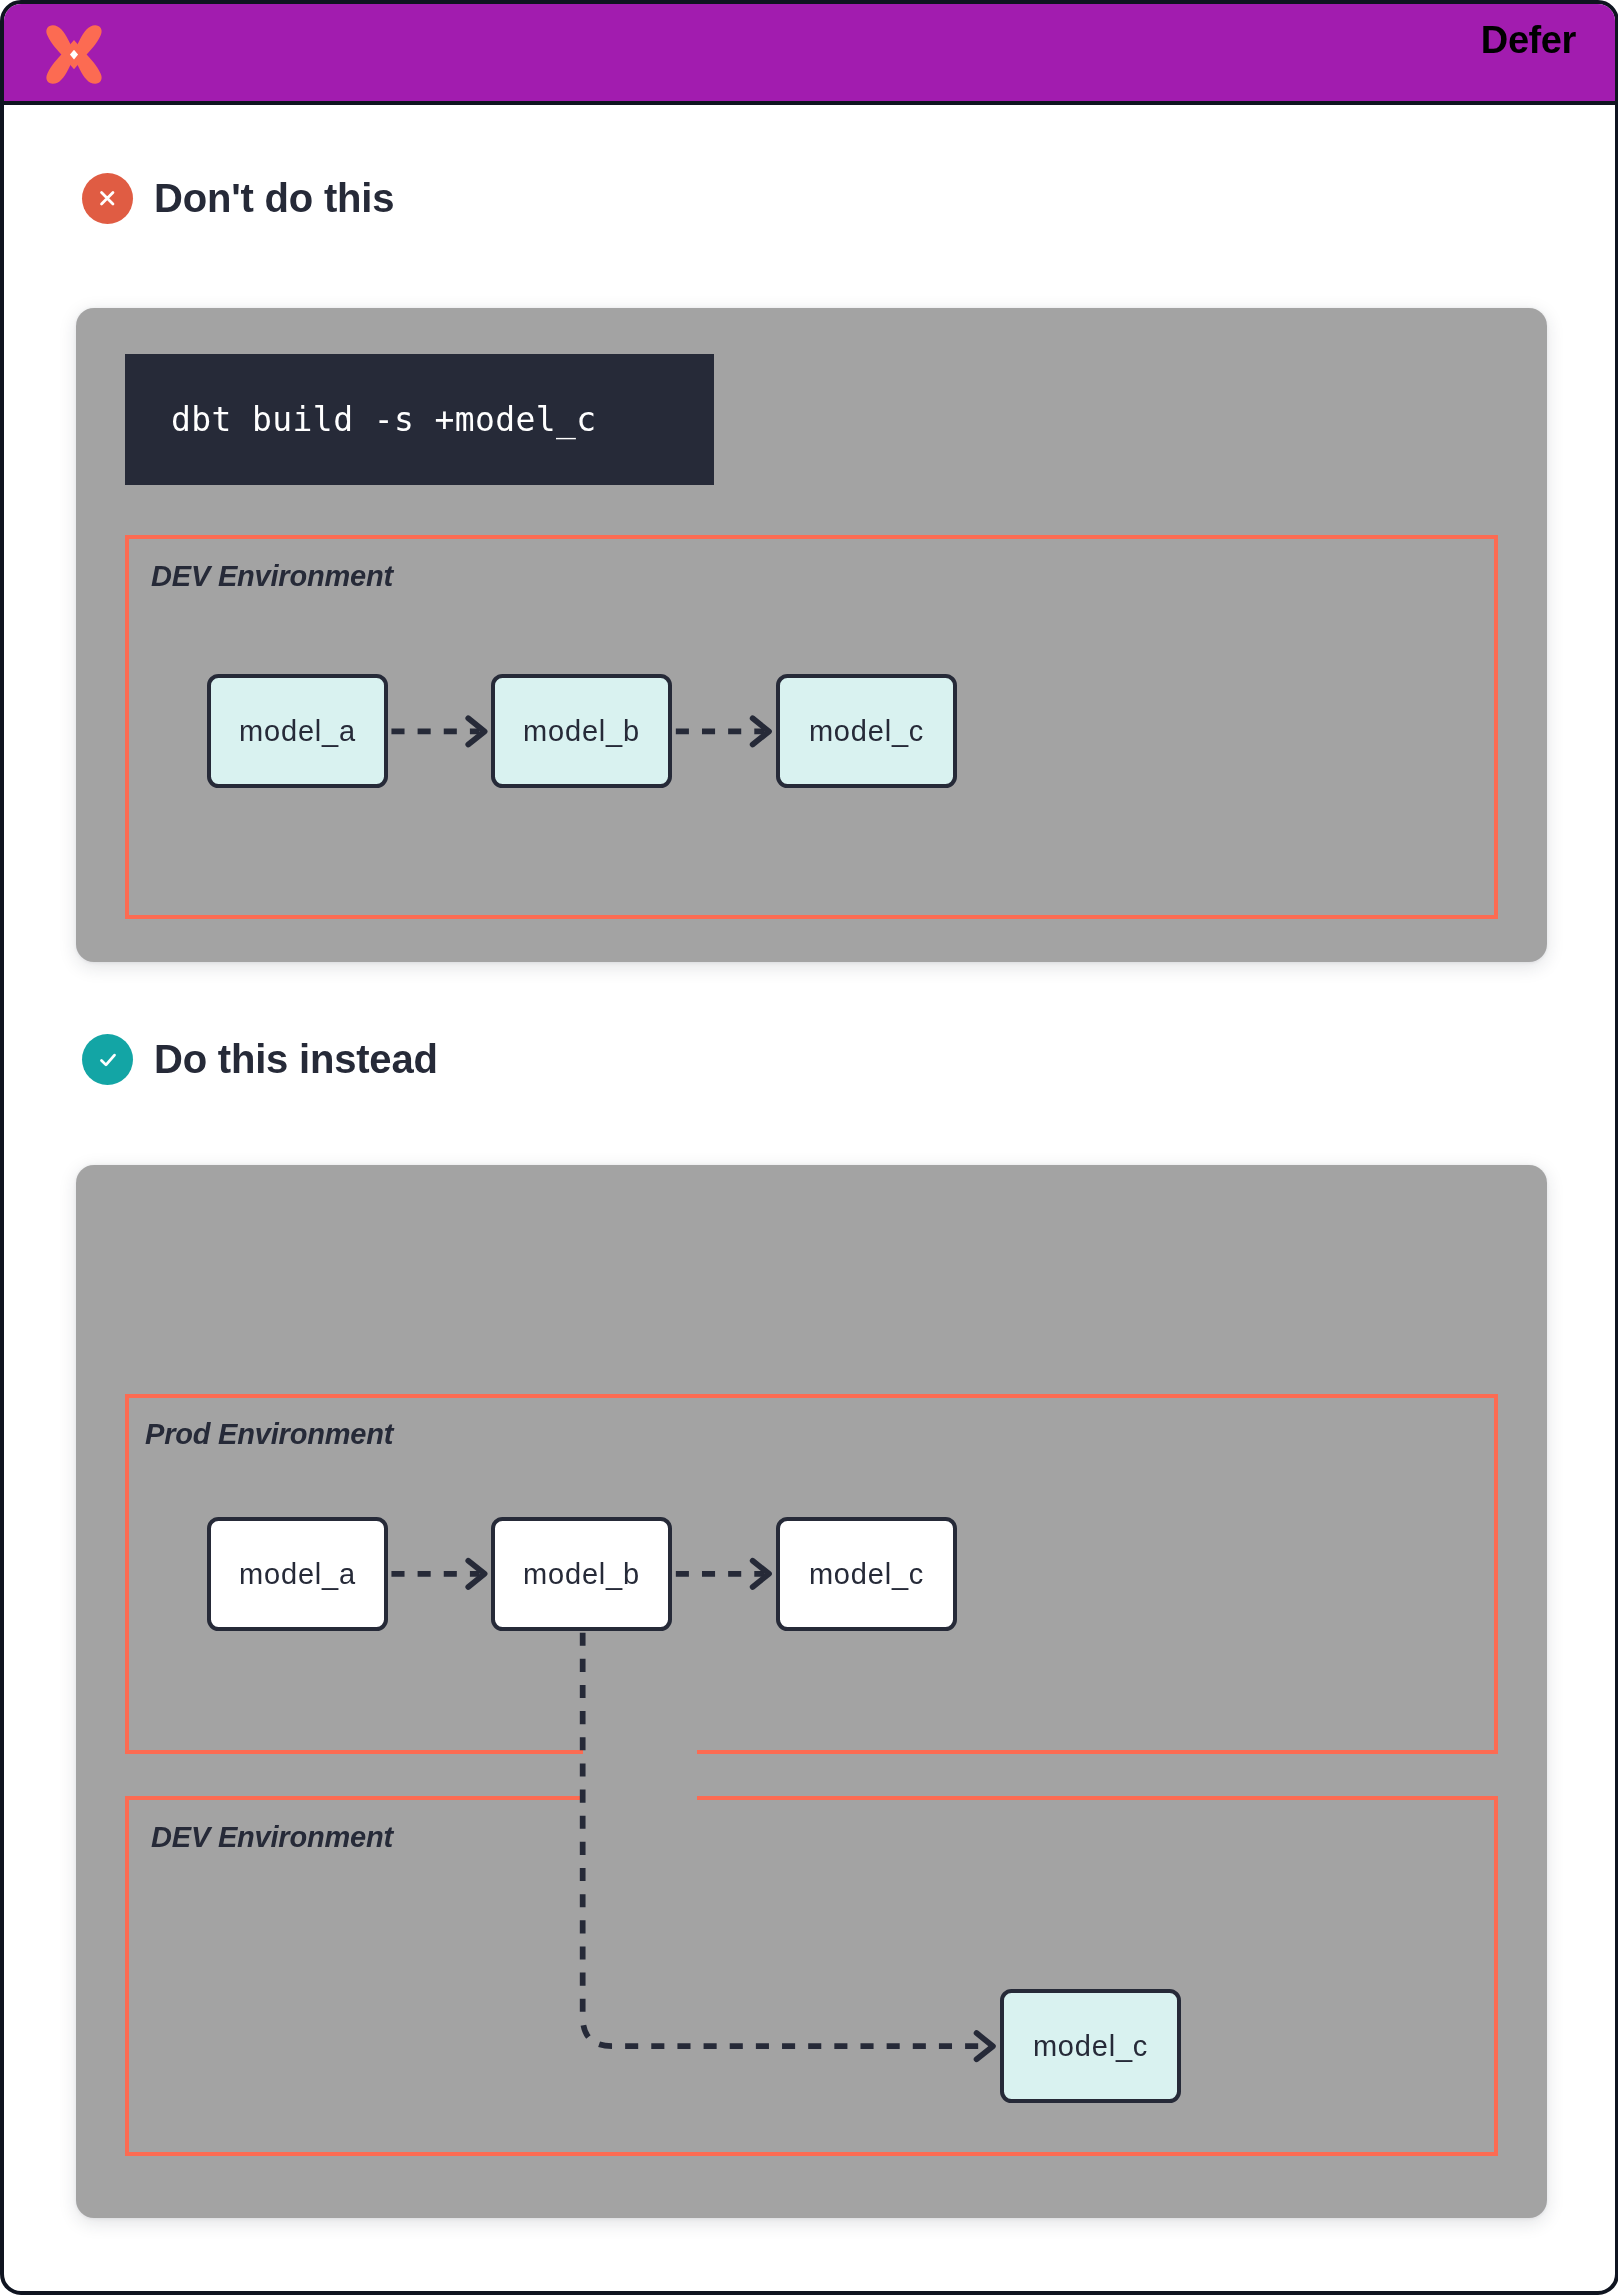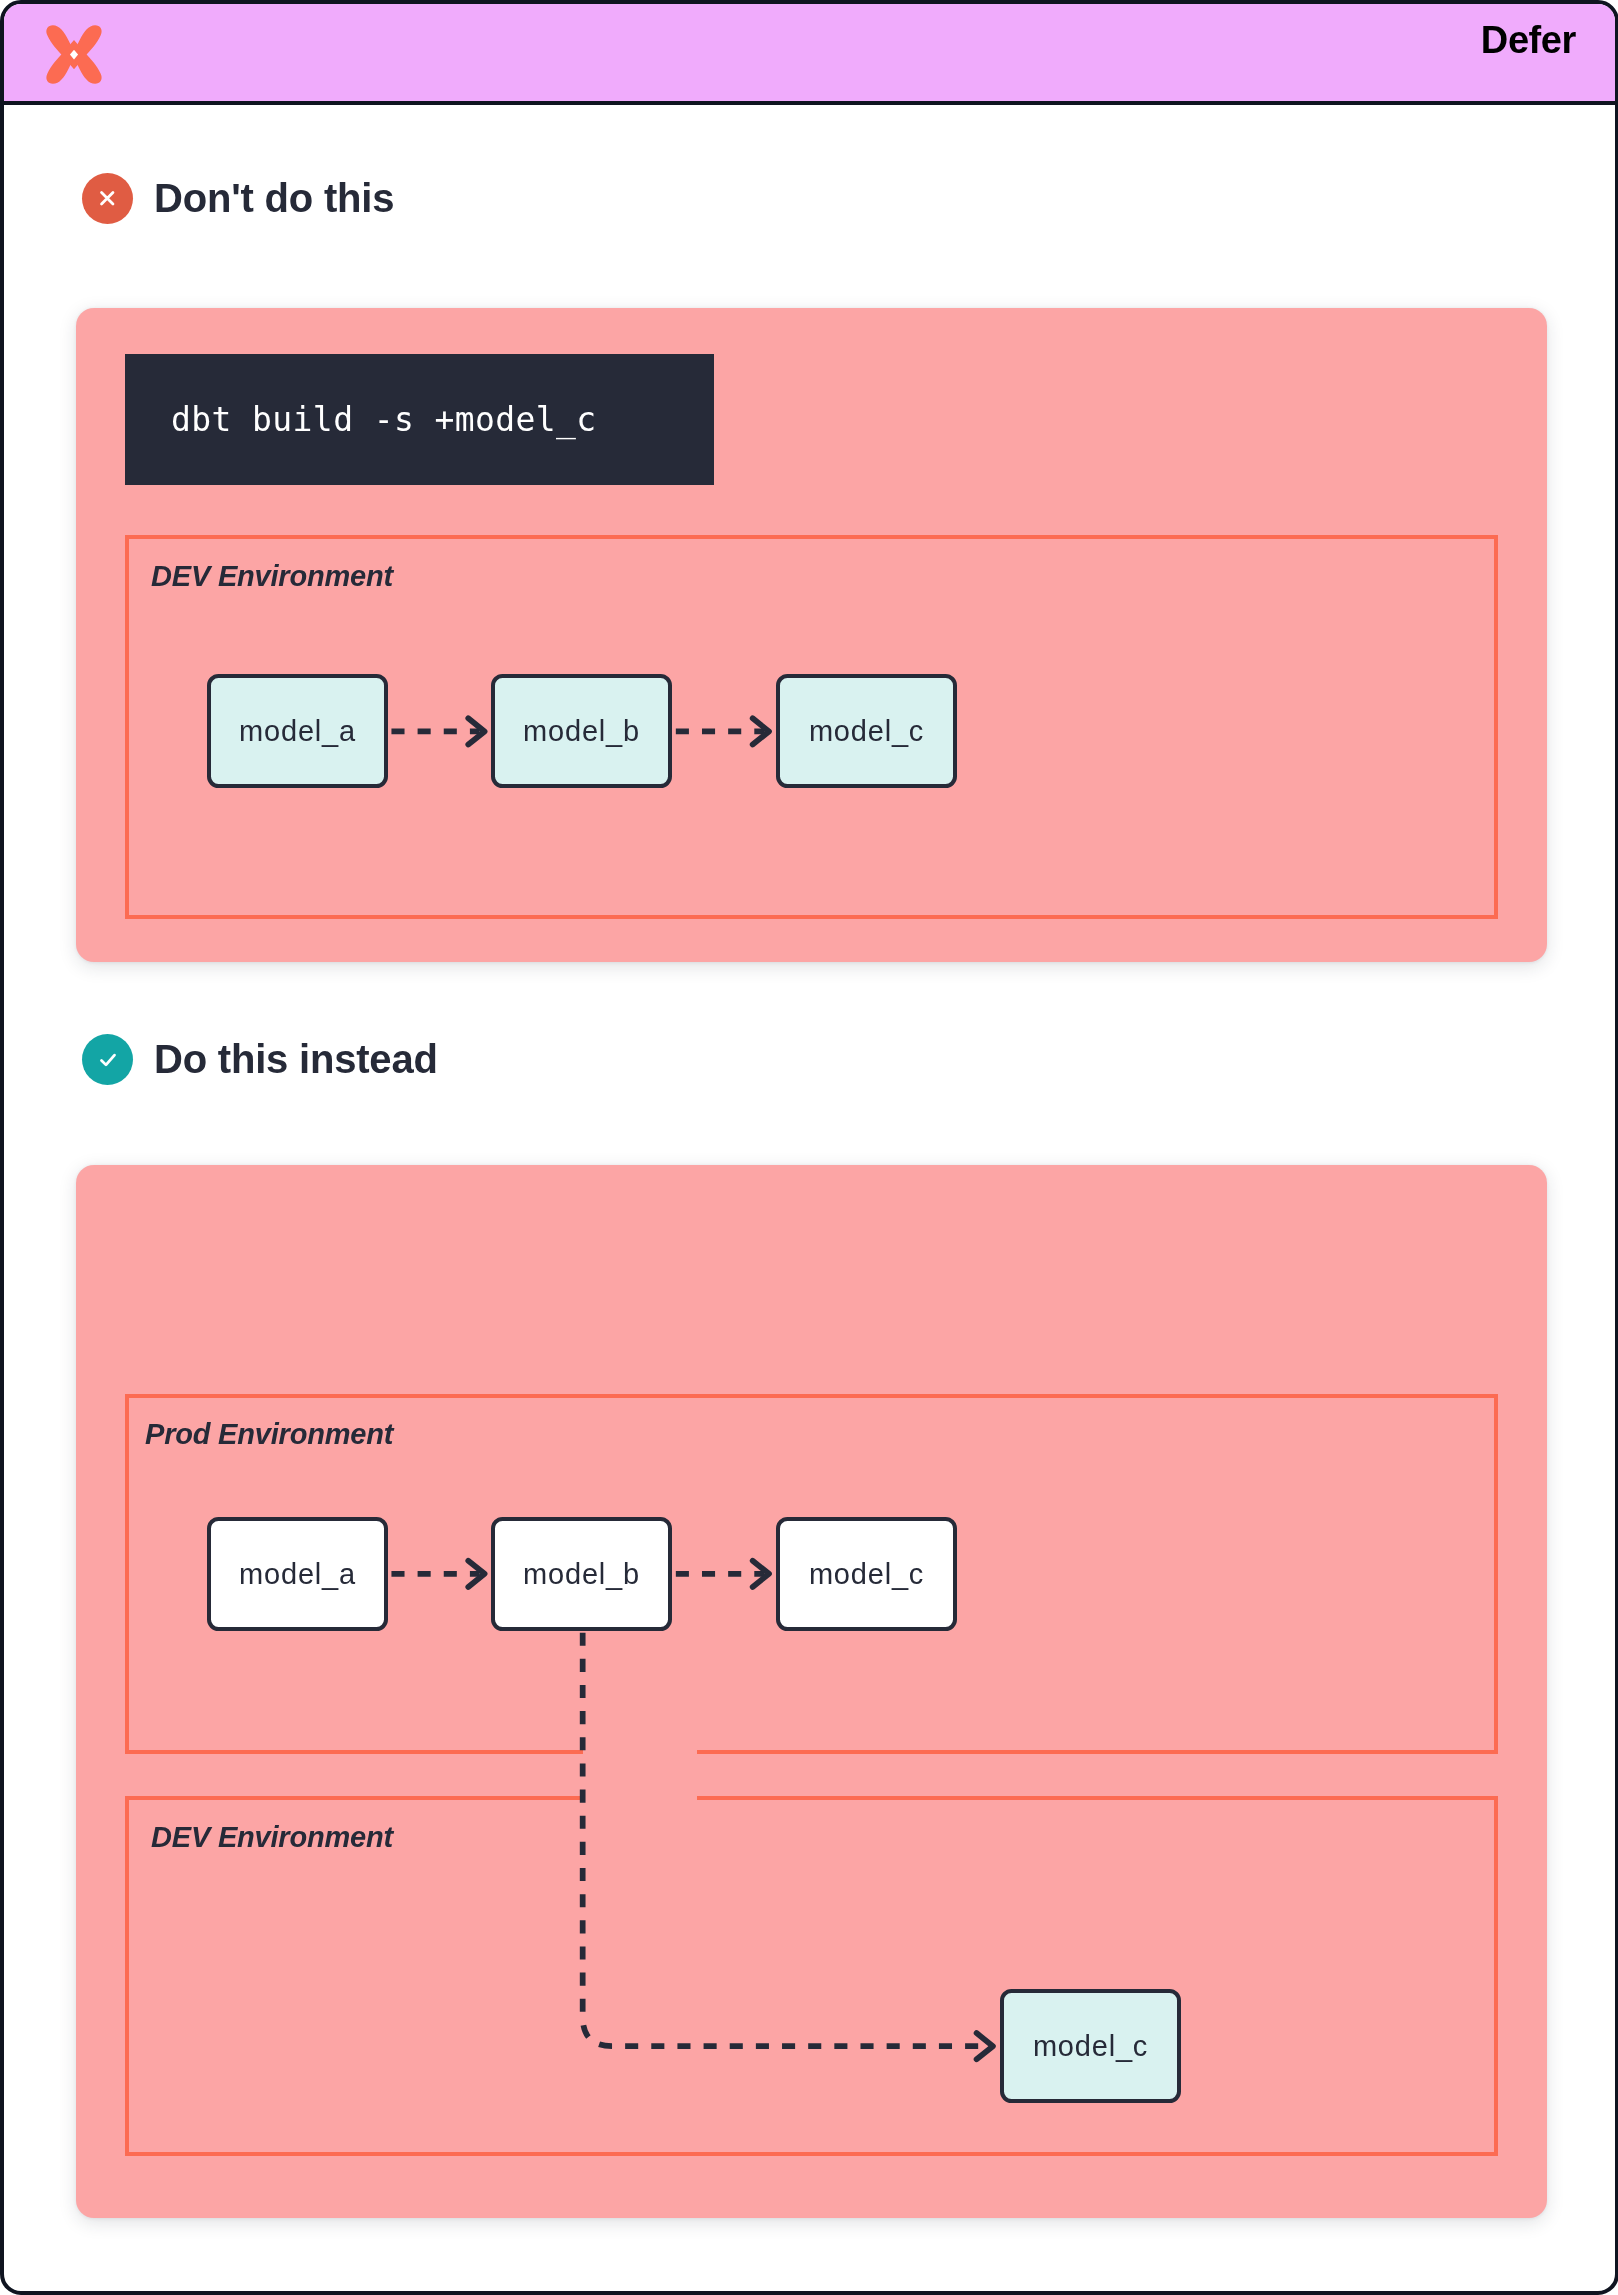--- a/index.html
+++ b/index.html
@@ -20,21 +20,21 @@
     border-radius: 21px;
     overflow: hidden;
   }
 
   
   .header {
     position: absolute;
     top: 0; left: 0;
     width: 100%;
     height: 101px;
-    background: #f0abfc;
+    background: #a21caf;
     border-bottom: 4.9px solid #0f1420;
   }
   .logo {
     position: absolute;
     left: 39px; top: 18px;
     width: 62px; height: 65px;
   }
   .page-title {
     position: absolute;
     right: 39px; top: 14.7px;
@@ -65,21 +65,21 @@
   .section-title {
     font-size: 40px;
     font-weight: 700;
     color: #262a38;
     letter-spacing: -0.2px;
     white-space: nowrap;
   }
 
   .card {
     position: absolute;
-    background: #fca5a5;
+    background: #a3a3a3;
     border-radius: 18px;
     box-shadow: 0 4.1px 18px rgba(30,35,55,0.13), 0 0.8px 3.3px rgba(30,35,55,0.07);
   }
 
   .code-block {
     position: absolute;
     background: #262a38;
     display: flex;
     align-items: center;
     padding-left: 46px;

